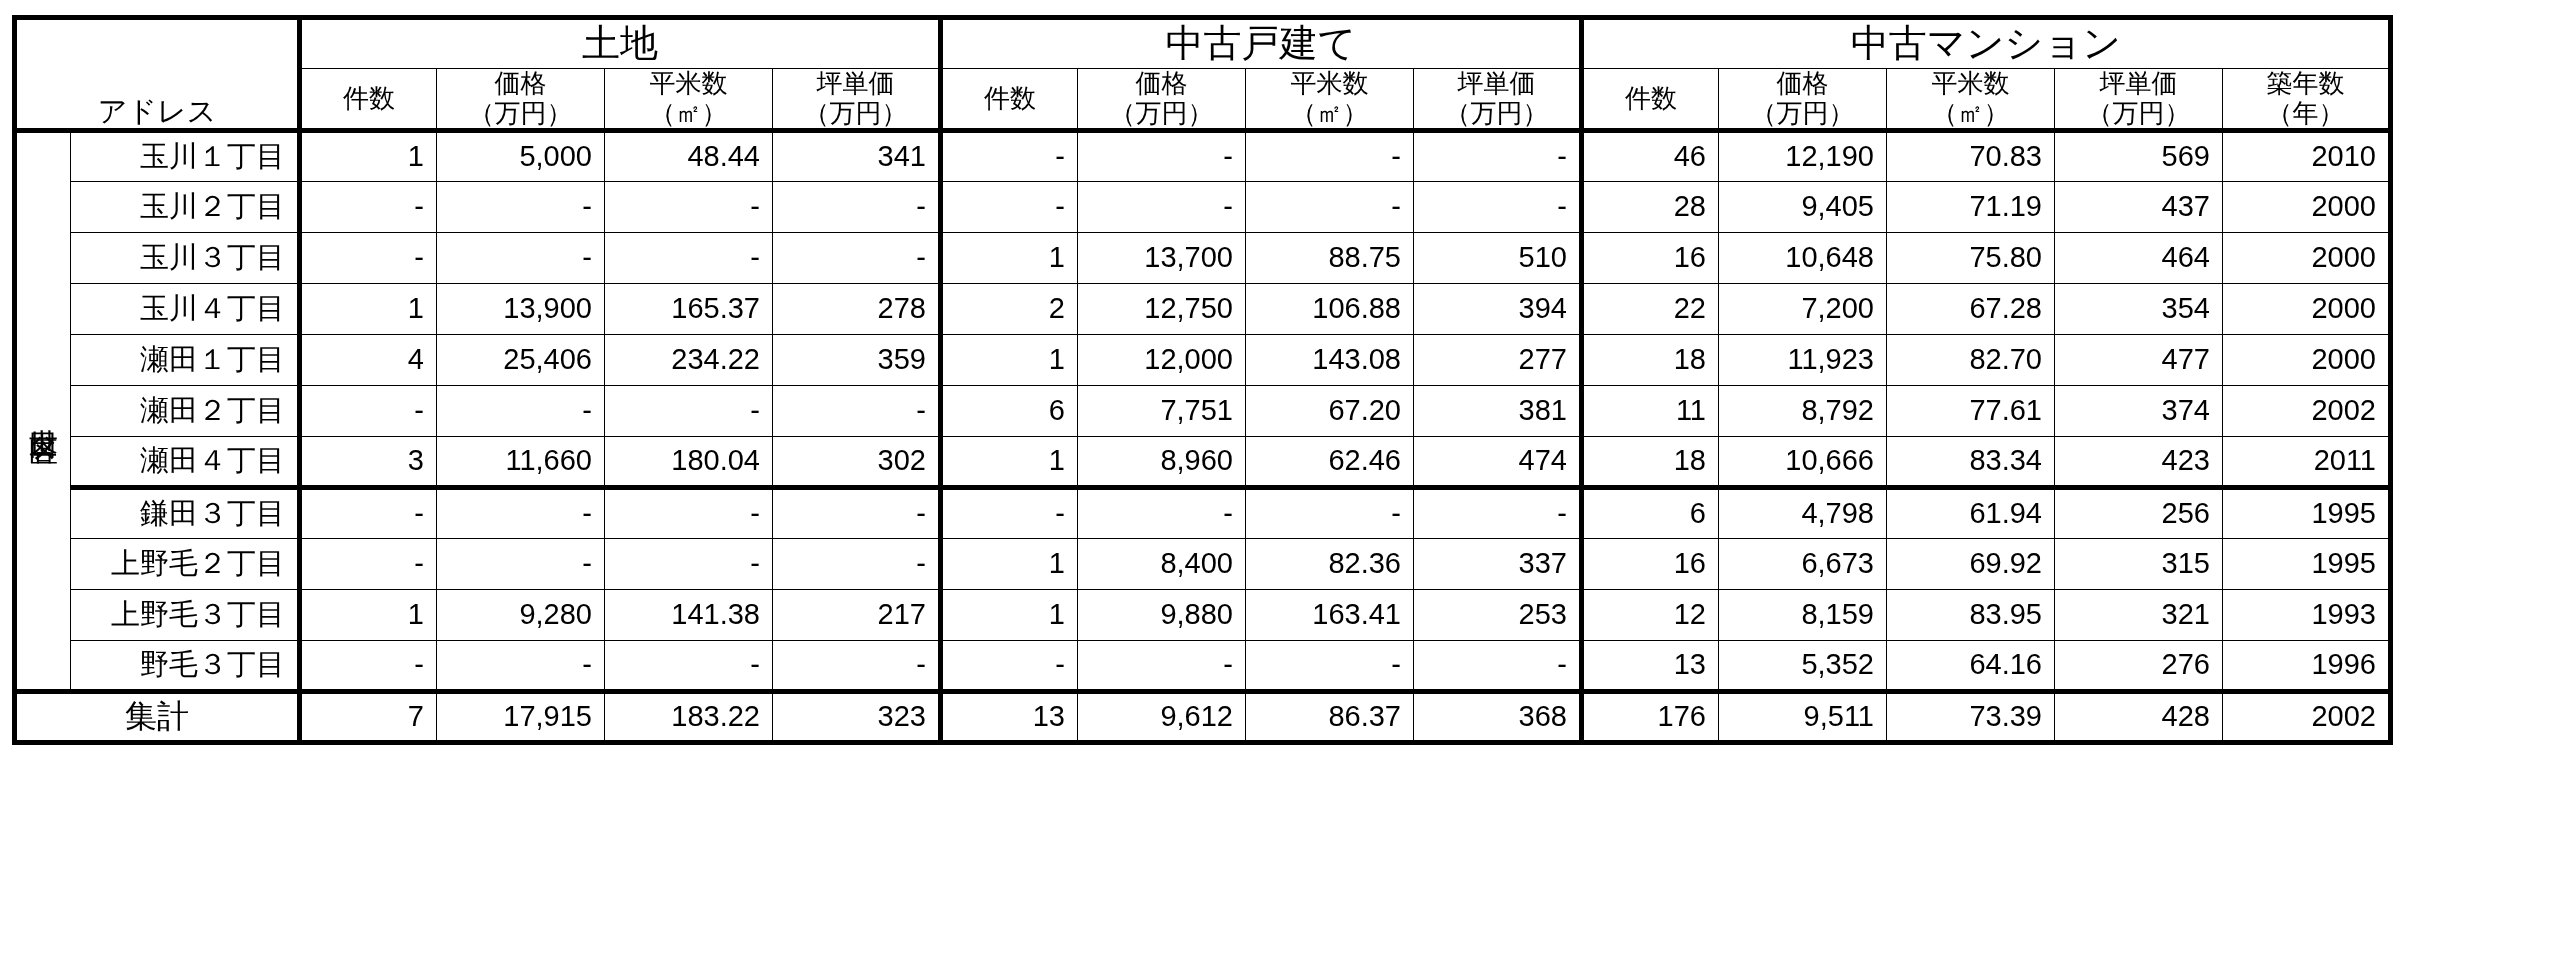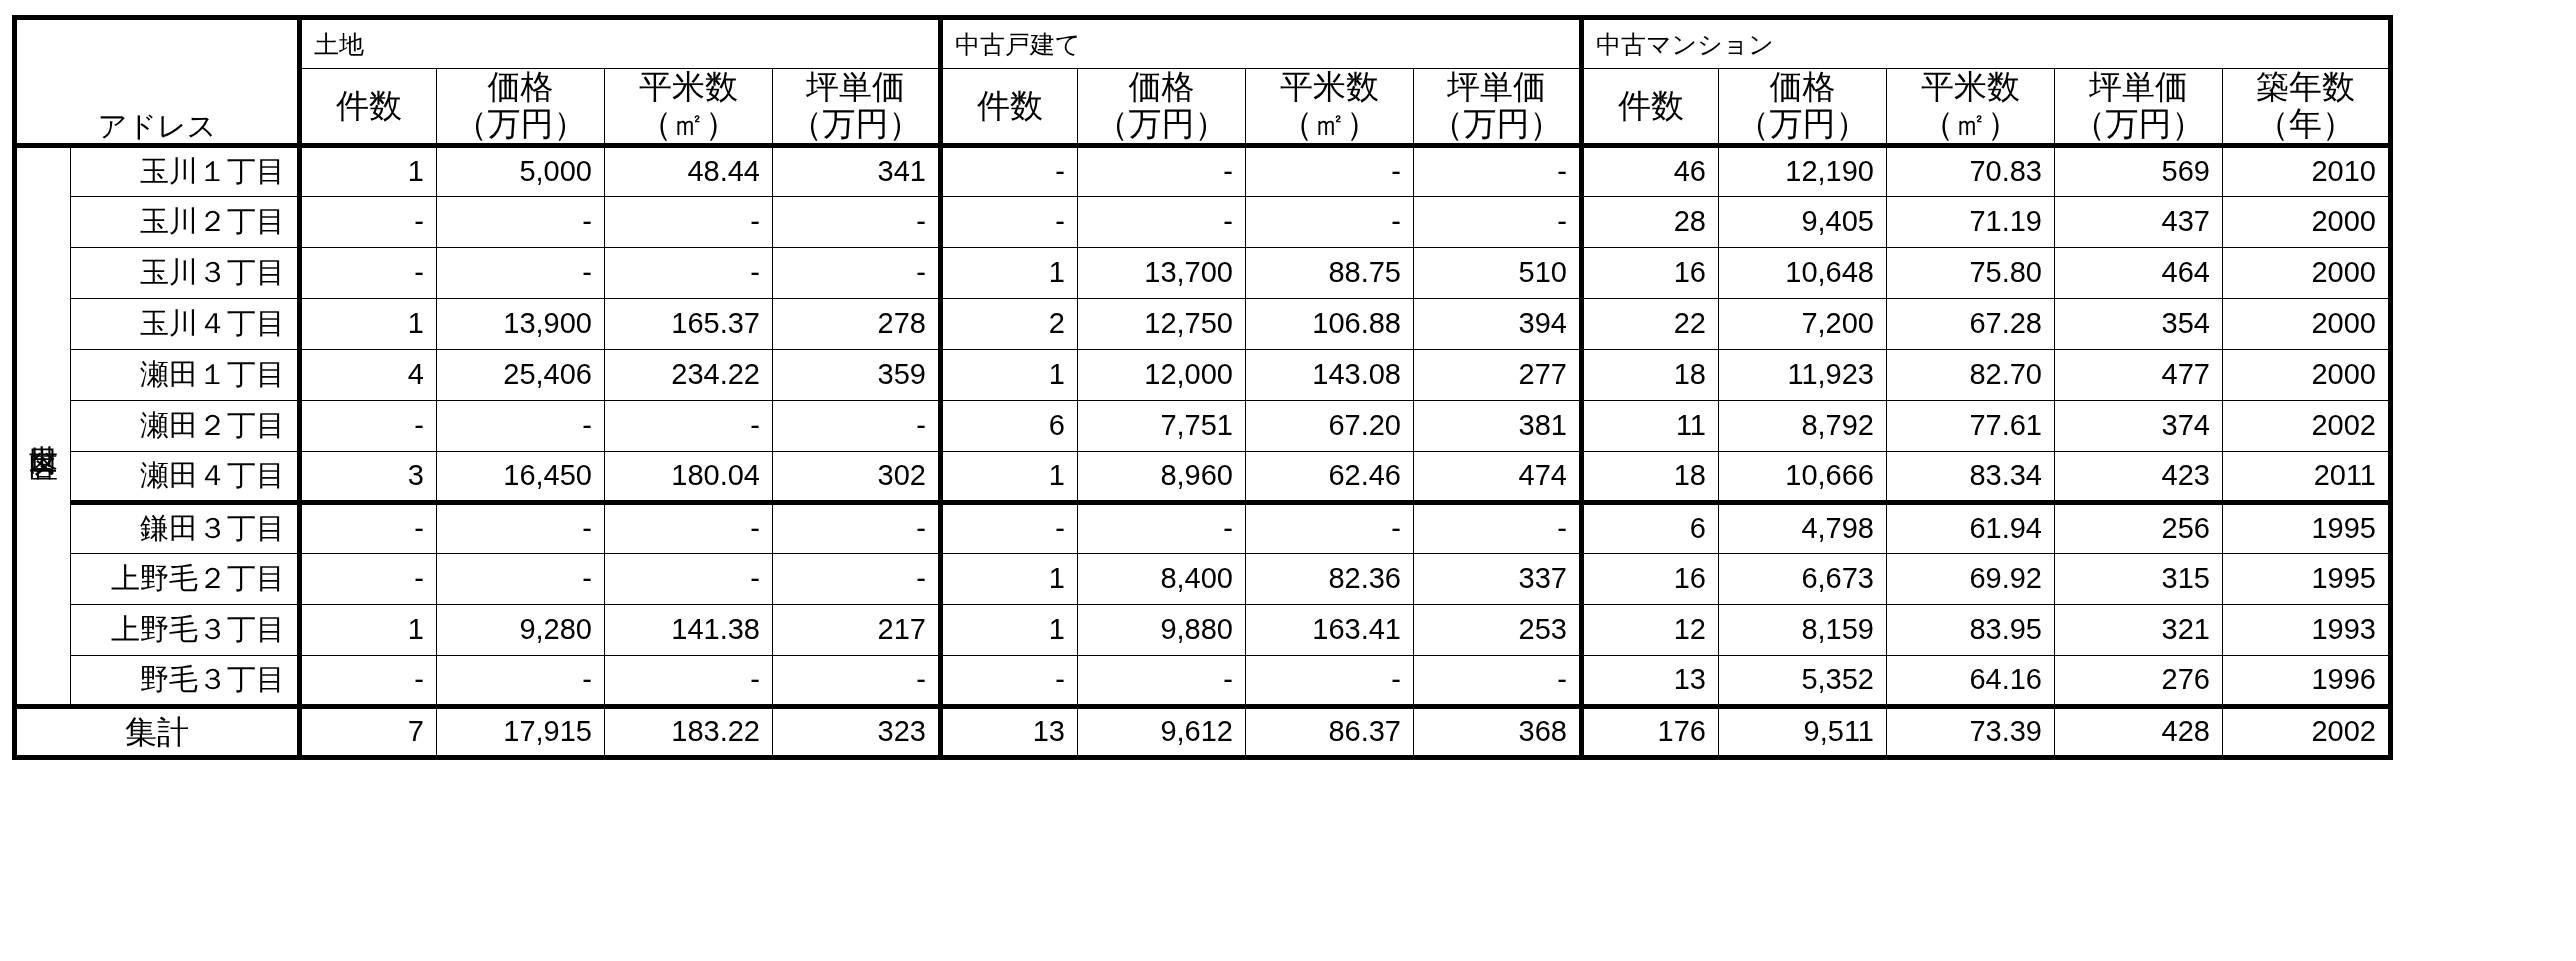--- a/index.html
+++ b/index.html
@@ -62,22 +62,22 @@
   }
   .ward-vert {
     writing-mode: vertical-rl;
     text-orientation: upright;
     letter-spacing: 3.4px;
     display: inline-block;
     font-size: 29px;
     line-height: 1;
   }
   .district { text-align: right; padding-left: 15.4px; }
-  .grp-label { text-align: left; padding-left: 13.7px; font-size: 25px; }
-  .sub-head { text-align: center; font-size: 33px; line-height: 1.12; padding: 1.7px 5.1px; }
+  .grp-label { text-align: center; padding-left: 13.7px; font-size: 38px; }
+  .sub-head { text-align: center; font-size: 26px; line-height: 1.12; padding: 1.7px 5.1px; }
   .total-label { text-align: center; font-size: 32px; }
   .two-line { display: block; }
 </style>
 </head>
 <body>
 
 <div class="sheet">
   <table class="grid">
     <colgroup>
       <col style="width:53px">
@@ -260,21 +260,21 @@
         <td class="num zebra thick-left">11</td>
         <td class="num zebra">8,792</td>
         <td class="num zebra">77.61</td>
         <td class="num zebra">374</td>
         <td class="num zebra thick-right">2002</td>
       </tr>
 
       <tr>
         <td class="district">瀬田４丁目</td>
         <td class="num thick-left">3</td>
-        <td class="num">16,450</td>
+        <td class="num">11,660</td>
         <td class="num">180.04</td>
         <td class="num">302</td>
         <td class="num thick-left">1</td>
         <td class="num">8,960</td>
         <td class="num">62.46</td>
         <td class="num">474</td>
         <td class="num thick-left">18</td>
         <td class="num">10,666</td>
         <td class="num">83.34</td>
         <td class="num">423</td>

